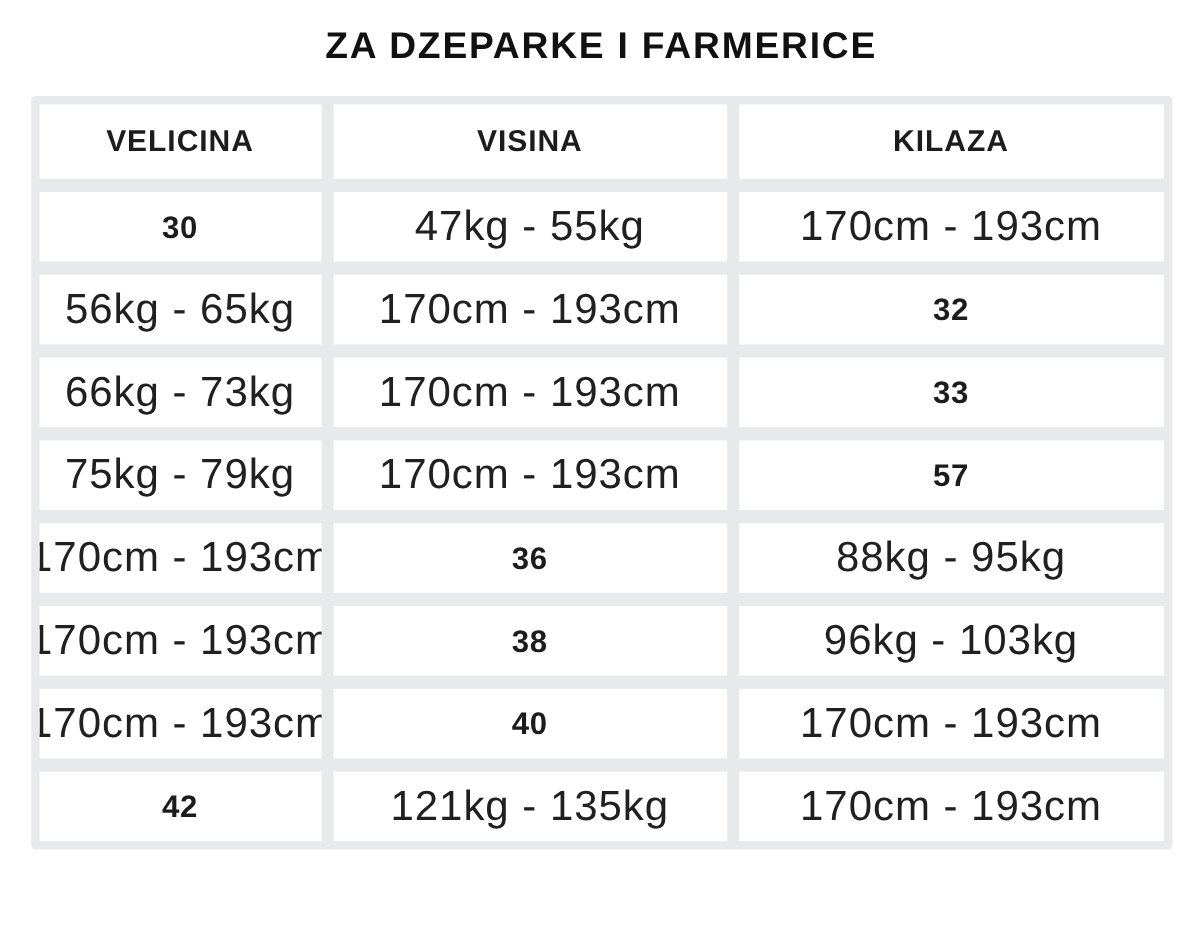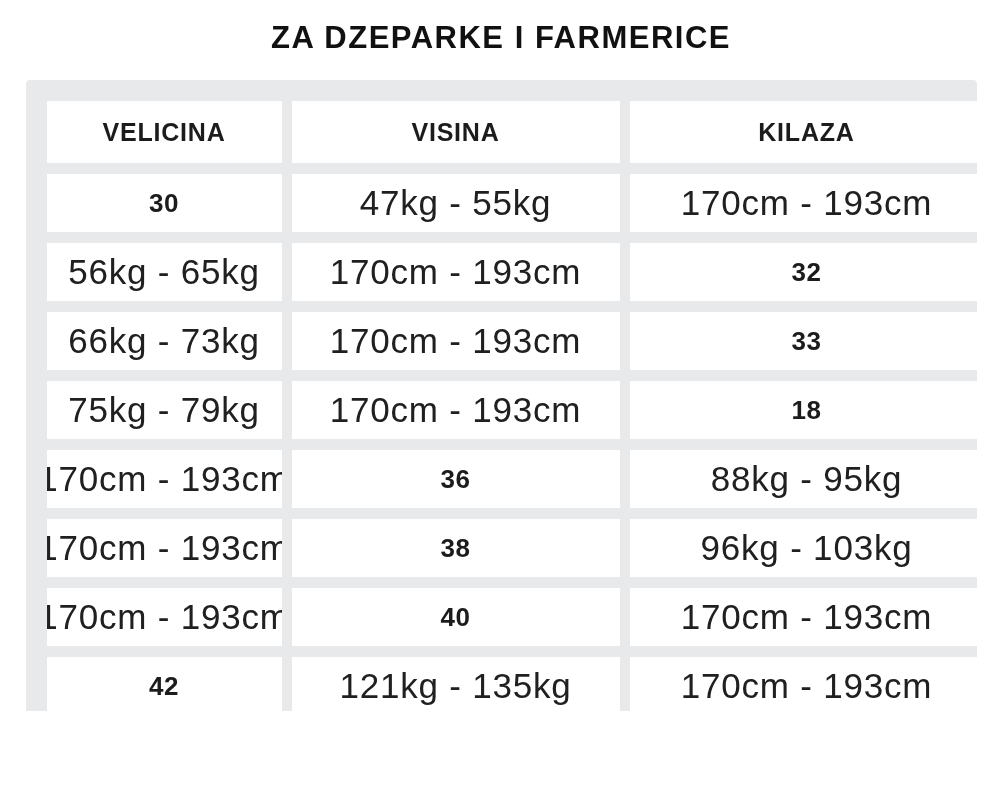--- a/index.html
+++ b/index.html
@@ -26,21 +26,21 @@
     font-weight: 700;
     letter-spacing: 1.5px;
     color: #111111;
   }
   .size-table {
     width: 951px;
     margin: 0 auto;
     box-sizing: border-box;
     background: #e8e9eb;
     border-radius: 4px;
-    padding: 21px;
+    padding: 7px;
     display: grid;
     grid-template-columns: 235px 328px 354px;
     grid-template-rows: 62px;
     grid-auto-rows: 58px;
     column-gap: 10px;
     row-gap: 11px;
   }
   .cell {
     background: #ffffff;
     display: flex;
@@ -83,21 +83,21 @@
       <div class="cell value">47kg - 55kg</div>
       <div class="cell value">170cm - 193cm</div>
       <div class="cell value">56kg - 65kg</div>
       <div class="cell value">170cm - 193cm</div>
       <div class="cell size">32</div>
       <div class="cell value">66kg - 73kg</div>
       <div class="cell value">170cm - 193cm</div>
       <div class="cell size">33</div>
       <div class="cell value">75kg - 79kg</div>
       <div class="cell value">170cm - 193cm</div>
-      <div class="cell size">18</div>
+      <div class="cell size">57</div>
       <div class="cell value">170cm - 193cm</div>
       <div class="cell size">36</div>
       <div class="cell value">88kg - 95kg</div>
       <div class="cell value">170cm - 193cm</div>
       <div class="cell size">38</div>
       <div class="cell value">96kg - 103kg</div>
       <div class="cell value">170cm - 193cm</div>
       <div class="cell size">40</div>
       <div class="cell value">170cm - 193cm</div>
       <div class="cell size">42</div>

